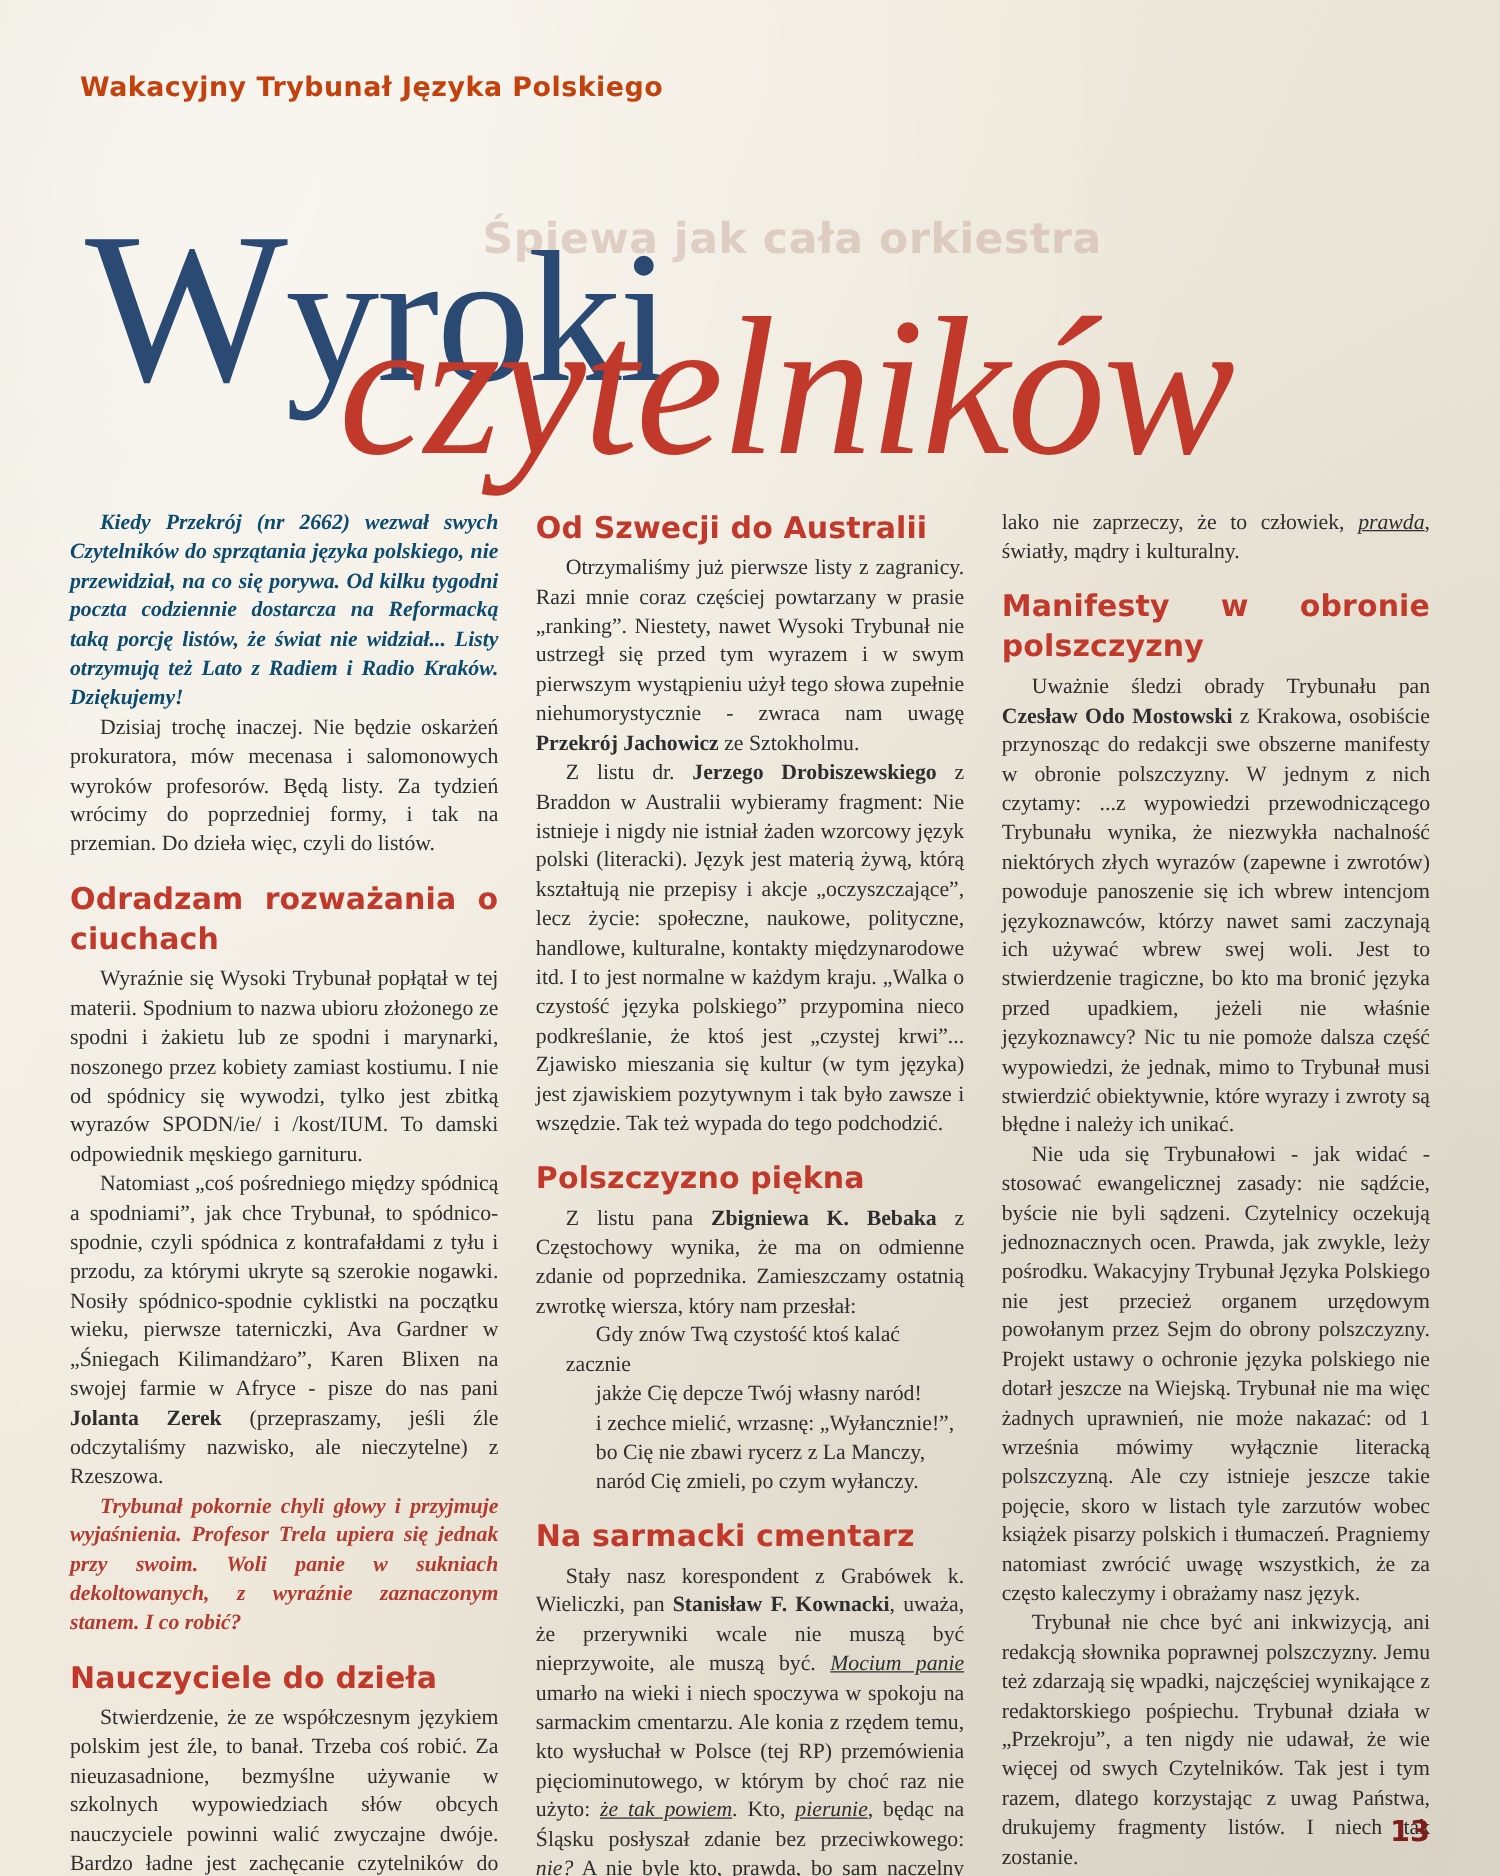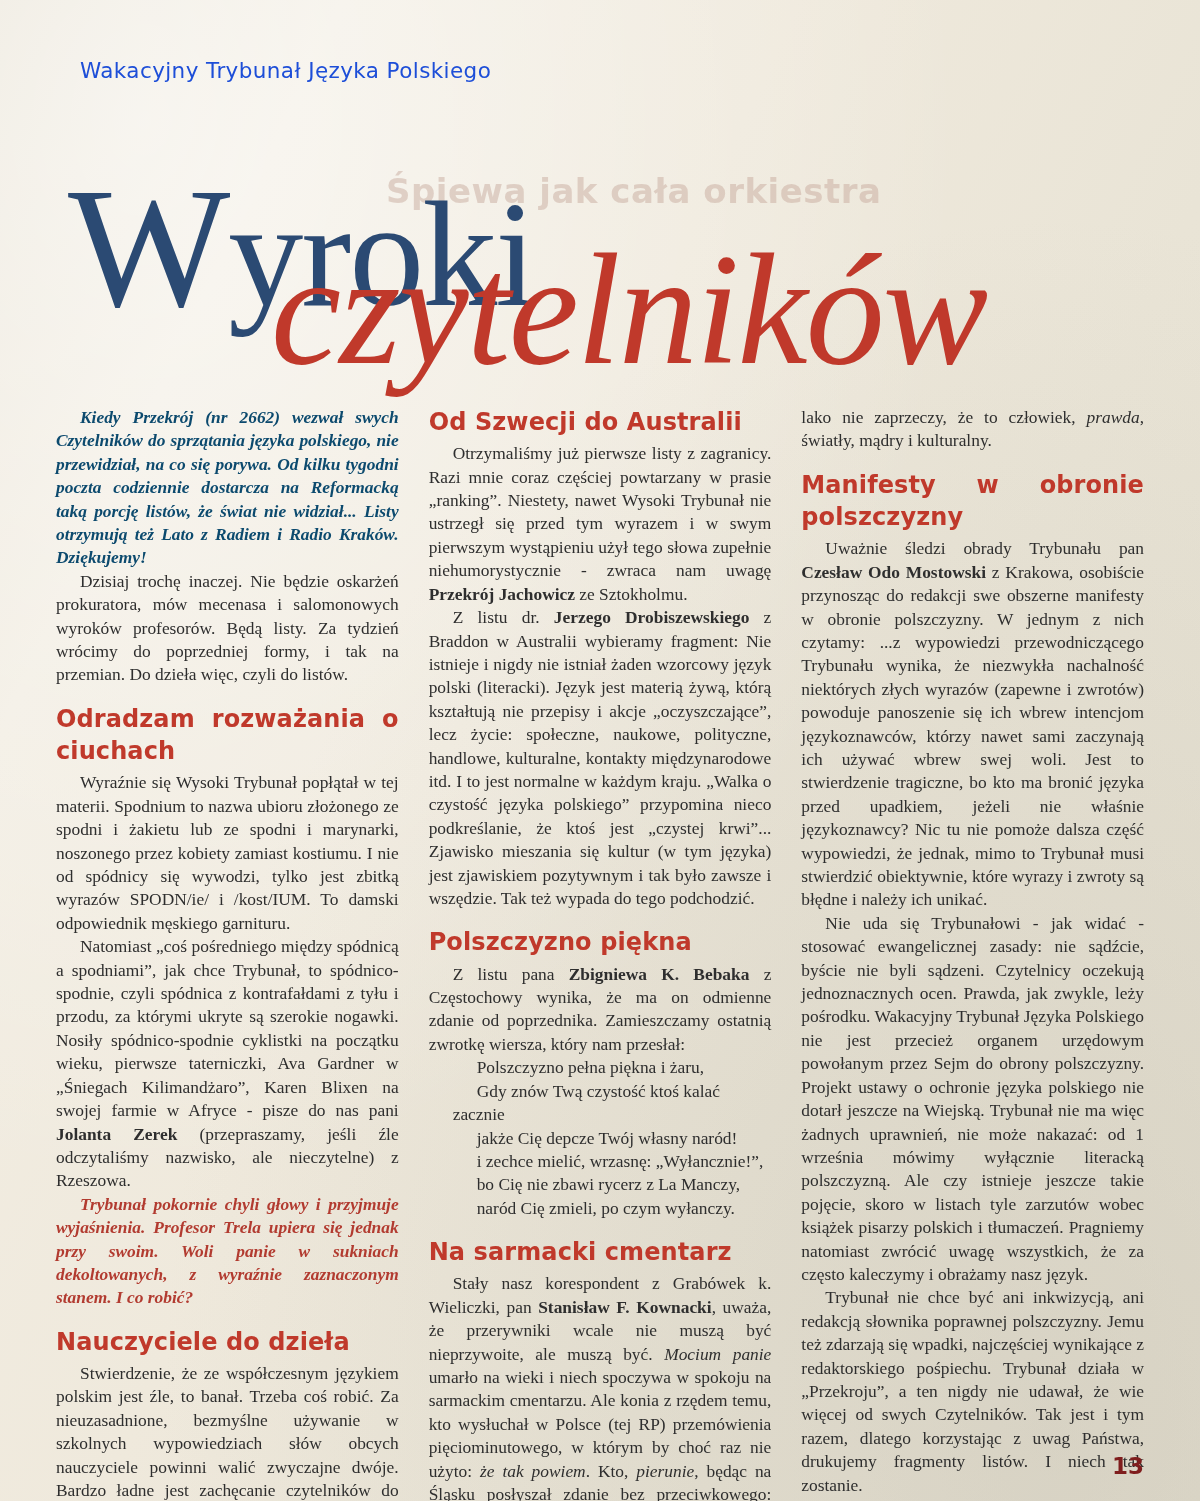--- a/index.html
+++ b/index.html
@@ -32,25 +32,25 @@
     pointer-events: none;
   }
   .content {
     position: relative;
     padding: 52px 56px 0 56px;
   }
 
   
   .kicker {
     font-family: "DejaVu Sans", sans-serif;
-    font-weight: normal;
+    font-weight: bold;
     font-size: 21.5px;
     letter-spacing: 0.4px;
-    color: #1d4ed8;
-    margin: 6px 0 0 24px;
+    color: #c2410c;
+    margin: 6px 0 0 8px;
   }
   .ghost-title {
     position: absolute;
     top: 92px;
     left: 330px;
     font-family: "DejaVu Sans", sans-serif;
     font-weight: bold;
     font-size: 34px;
     color: rgba(196,164,150,0.45);
     letter-spacing: 0.5px;
@@ -133,21 +133,21 @@
     text-indent: 0;
     letter-spacing: 0.1px;
   }
   .verse {
     text-indent: 0;
     margin: 0;
     padding-left: 24px;
     text-align: left;
   }
   b { font-weight: bold; }
-  i { font-style: italic; }
+  i { font-style: italic; text-decoration: underline; }
 
   .signature {
     margin-top: 22px;
     text-align: right;
     font-variant: small-caps;
     font-size: 17px;
     letter-spacing: 0.6px;
     color: #3a3a3a;
     text-indent: 0;
   }
@@ -195,21 +195,20 @@
 
     <div class="col">
       <h2 class="sect" style="margin-top:0">Od Szwecji do Australii</h2>
       <p><span>Otrzymaliśmy już pierwsze listy z zagranicy. Razi mnie coraz częściej powtarzany w prasie „ranking”. Niestety, nawet Wysoki Trybunał nie ustrzegł się przed tym wyrazem i w swym pierwszym wystąpieniu użył tego słowa zupełnie niehumorystycznie - zwraca nam uwagę </span><b>Przekrój Jachowicz</b><span> ze Sztokholmu.</span></p>
 
       <p><span>Z listu dr. </span><b>Jerzego Drobiszewskiego</b><span> z Braddon w Australii wybieramy fragment: Nie istnieje i nigdy nie istniał żaden wzorcowy język polski (literacki). Język jest materią żywą, którą kształtują nie przepisy i akcje „oczyszczające”, lecz życie: społeczne, naukowe, polityczne, handlowe, kulturalne, kontakty międzynarodowe itd. I to jest normalne w każdym kraju. „Walka o czystość języka polskiego” przypomina nieco podkreślanie, że ktoś jest „czystej krwi”... Zjawisko mieszania się kultur (w tym języka) jest zjawiskiem pozytywnym i tak było zawsze i wszędzie. Tak też wypada do tego podchodzić.</span></p>
 
       <h2 class="sect">Polszczyzno piękna</h2>
       <p><span>Z listu pana </span><b>Zbigniewa K. Bebaka</b><span> z Częstochowy wynika, że ma on odmienne zdanie od poprzednika. Zamieszczamy ostatnią zwrotkę wiersza, który nam przesłał:</span></p>
 
-      <p class="verse">Polszczyzno pełna piękna i żaru,</p>
       <p class="verse">Gdy znów Twą czystość ktoś kalać zacznie</p>
       <p class="verse">jakże Cię depcze Twój własny naród!</p>
       <p class="verse">i zechce mielić, wrzasnę: „Wyłancznie!”,</p>
       <p class="verse">bo Cię nie zbawi rycerz z La Manczy,</p>
       <p class="verse">naród Cię zmieli, po czym wyłanczy.</p>
 
       <h2 class="sect">Na sarmacki cmentarz</h2>
       <p><span>Stały nasz korespondent z Grabówek k. Wieliczki, pan </span><b>Stanisław F. Kownacki</b><span>, uważa, że przerywniki wcale nie muszą być nieprzywoite, ale muszą być. </span><i>Mocium panie</i><span> umarło na wieki i niech spoczywa w spokoju na sarmackim cmentarzu. Ale konia z rzędem temu, kto wysłuchał w Polsce (tej RP) przemówienia pięciominutowego, w którym by choć raz nie użyto: </span><i>że tak powiem</i><span>. Kto, </span><i>pierunie</i><span>, będąc na Śląsku posłyszał zdanie bez przeciwkowego: </span><i>nie?</i><span> A nie byle kto, prawda, bo sam naczelny paryskiej „Kultury” bez tej </span></p>
     </div>
 

